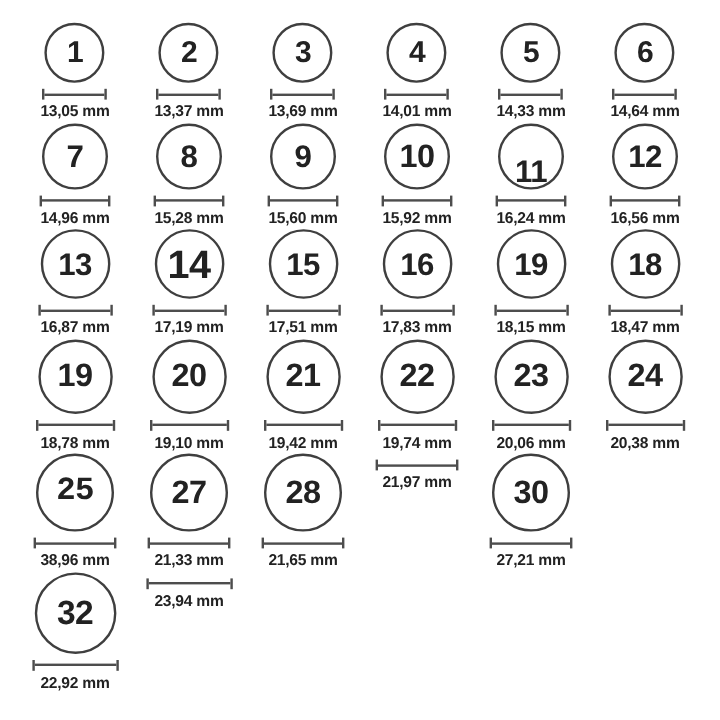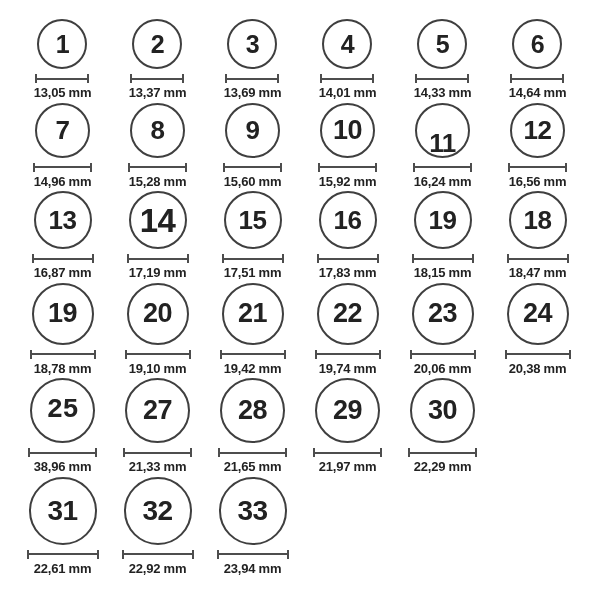--- a/index.html
+++ b/index.html
@@ -291,53 +291,40 @@
 
   <div class="cell">
     <div class="circle" style="height: 65px; width: 65px;">
       <span class="num" style="font-size: 27px;">28</span>
     </div>
     <div class="dim" style="width: 69px;"></div>
     <div class="mm">21,65 mm</div>
   </div>
 
   <div class="cell">
-    <div class="circle" style="height: 65px; width: 65px;">
-      <span class="num" style="font-size: 27px;">29</span>
-    </div>
     <div class="dim" style="width: 69px;"></div>
     <div class="mm">21,97 mm</div>
   </div>
 
   <div class="cell">
     <div class="circle" style="height: 65px; width: 65px;">
       <span class="num" style="font-size: 27px;">30</span>
     </div>
     <div class="dim" style="width: 69px;"></div>
-    <div class="mm">22,29 mm</div>
-  </div>
-</div>
-    <div class="row">
-  <div class="cell">
-    <div class="circle" style="height: 68px; width: 68px;">
-      <span class="num" style="font-size: 28px;">31</span>
-    </div>
-    <div class="dim" style="width: 72px;"></div>
-    <div class="mm">22,61 mm</div>
-  </div>
+    <div class="mm">27,21 mm</div>
+  </div>
+</div>
+    <div class="row">
 
   <div class="cell">
     <div class="circle" style="height: 68px; width: 68px;">
       <span class="num" style="font-size: 28px;">32</span>
     </div>
     <div class="dim" style="width: 72px;"></div>
     <div class="mm">22,92 mm</div>
   </div>
 
   <div class="cell">
-    <div class="circle" style="height: 68px; width: 68px;">
-      <span class="num" style="font-size: 28px;">33</span>
-    </div>
     <div class="dim" style="width: 72px;"></div>
     <div class="mm">23,94 mm</div>
   </div>
 </div>
   </div>
 
 </body></html>

